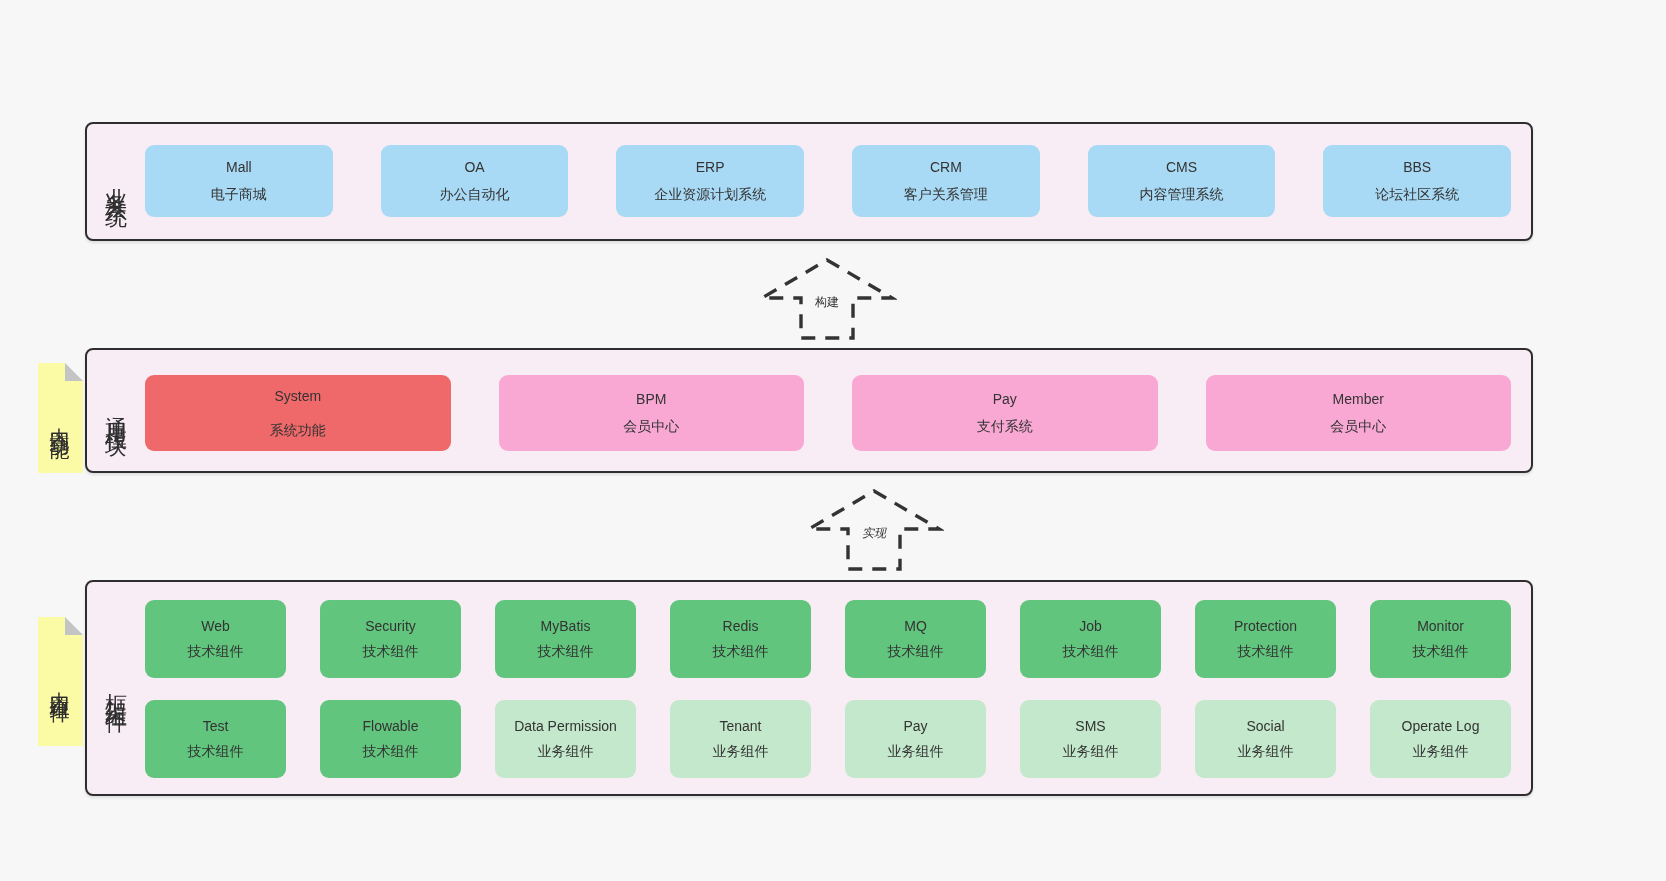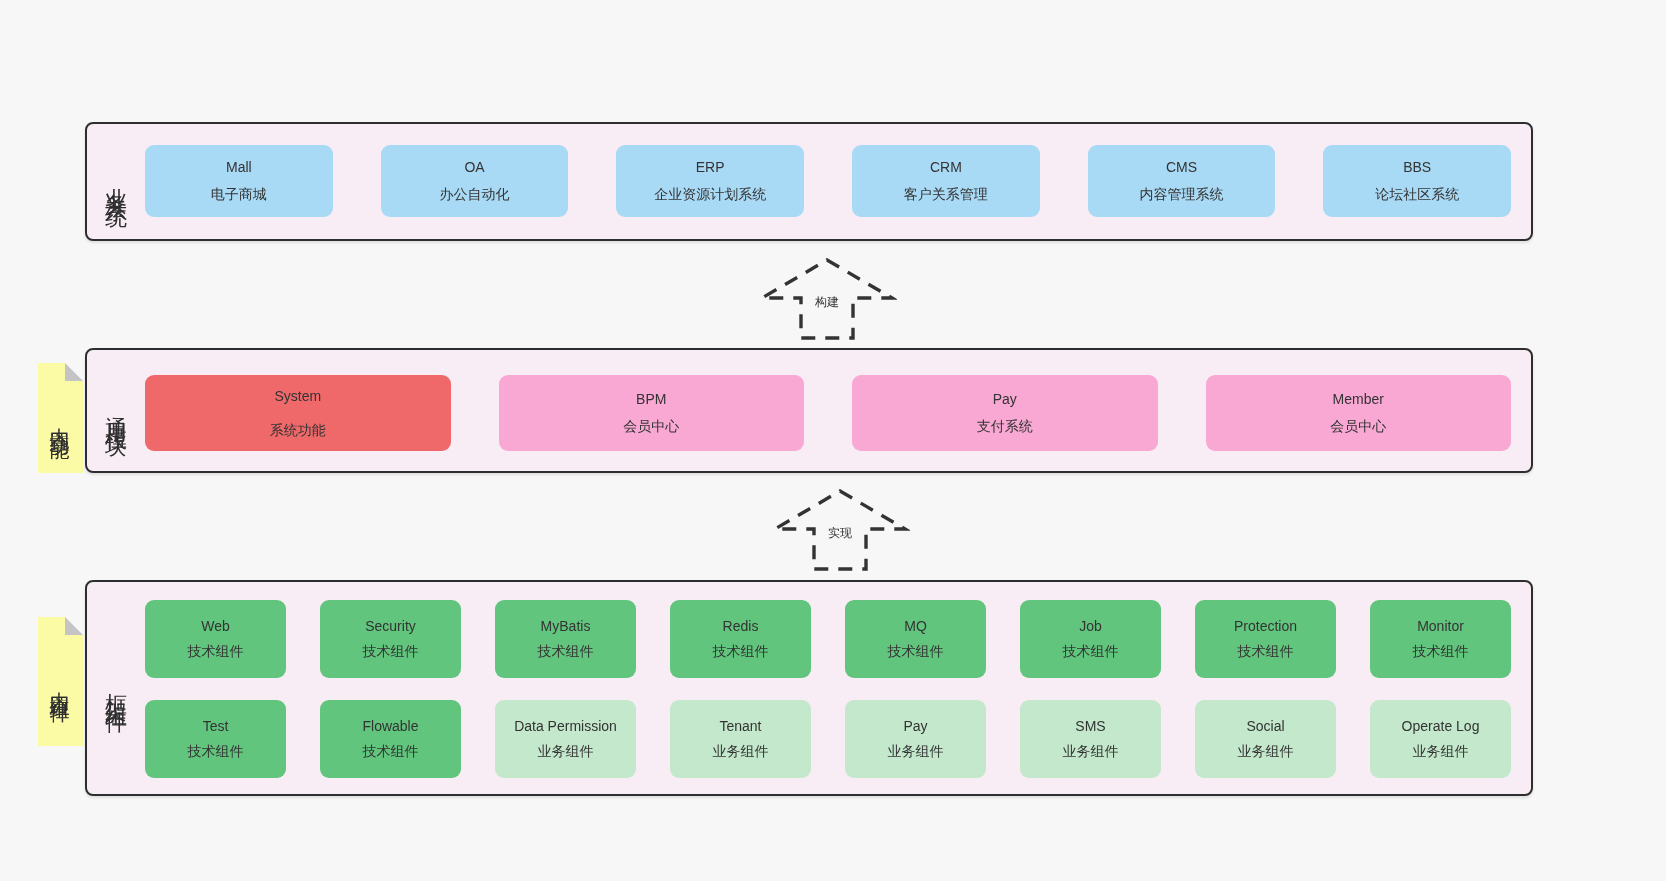--- a/index.html
+++ b/index.html
@@ -49,21 +49,21 @@
     position:absolute;top:0;right:0;width:0;height:0;
     border:9px solid;border-color:#f7f7f7 #f7f7f7 #c4c4c4 #c4c4c4;
   }
   .sticky-label{
     position:absolute;left:50%;top:52%;transform:translate(-50%,-50%);
     writing-mode:vertical-rl;text-orientation:upright;
     font-size:20px;letter-spacing:4px;color:#2e2e2e;white-space:nowrap;
   }
   .arrow{position:absolute;width:140px;height:86px;}
   #arrow-build{left:757px;top:256px;}
-  #arrow-implement{left:770px;top:487px;}
+  #arrow-implement{left:804px;top:487px;font-style:italic;}
   .arrow svg{display:block;width:100%;height:100%;}
   .arrow-label{
     position:absolute;left:50%;top:54%;transform:translate(-50%,-50%);
     background:#f7f7f7;padding:1px 4px;font-size:12px;color:#333;white-space:nowrap;
   }
 </style>
 </head>
 <body>
 
 <div class="layer" id="layer-business">

